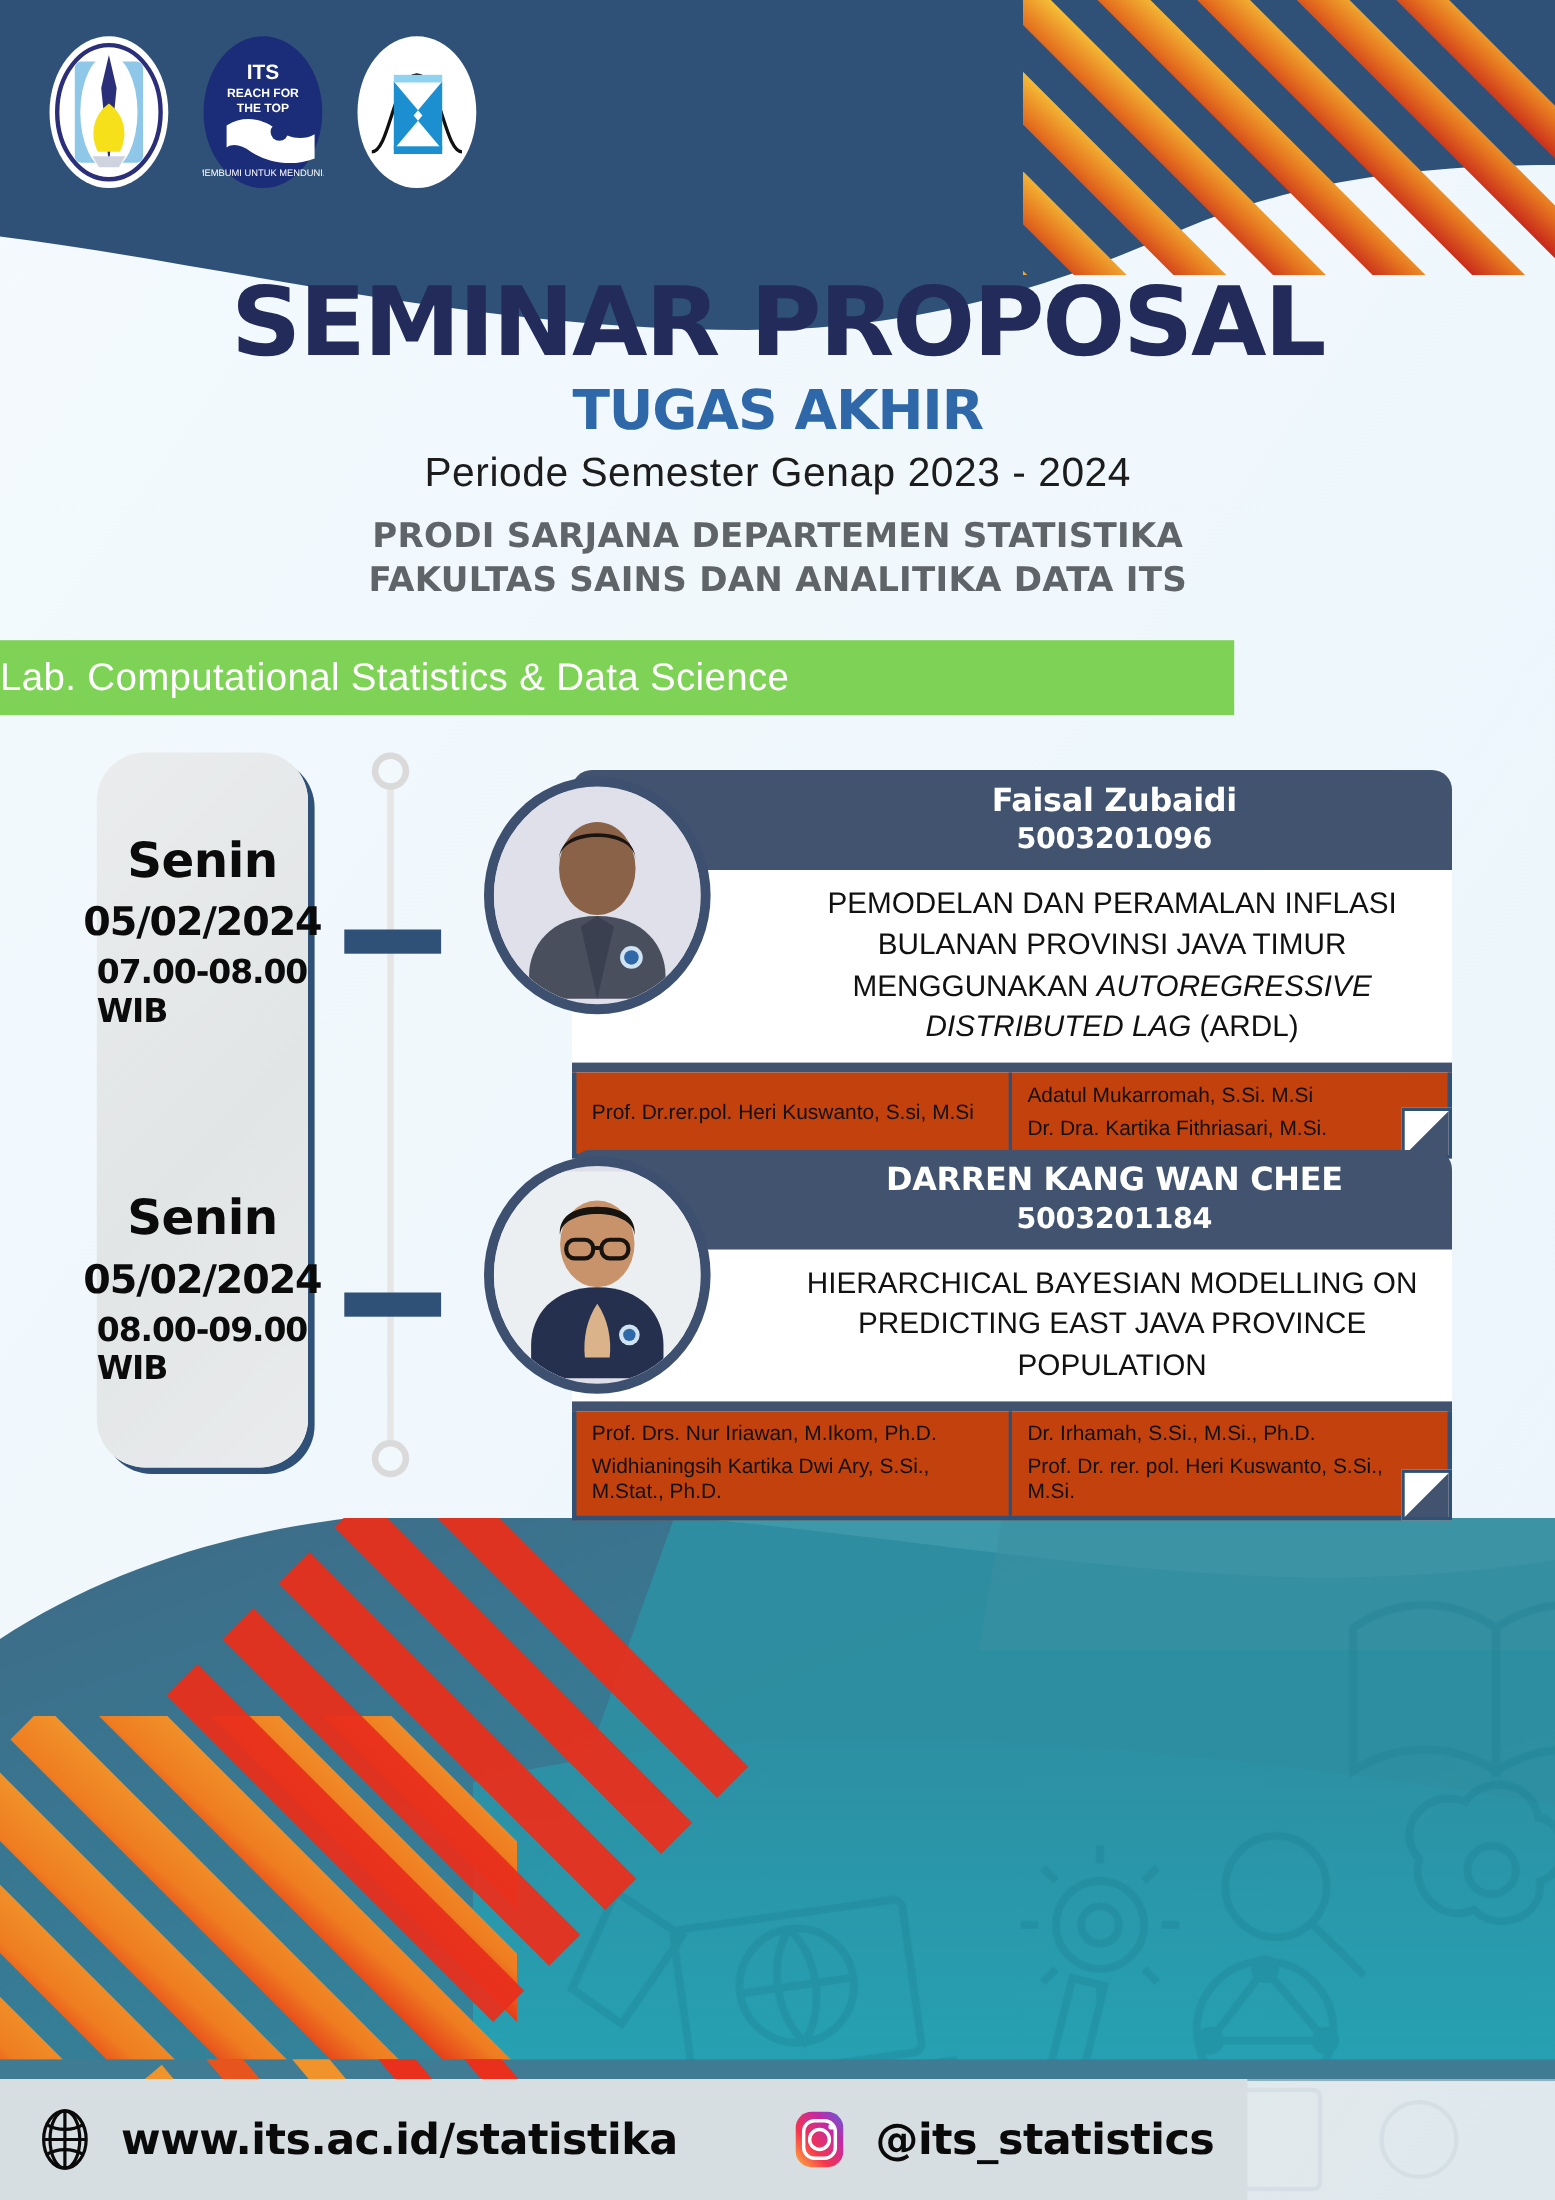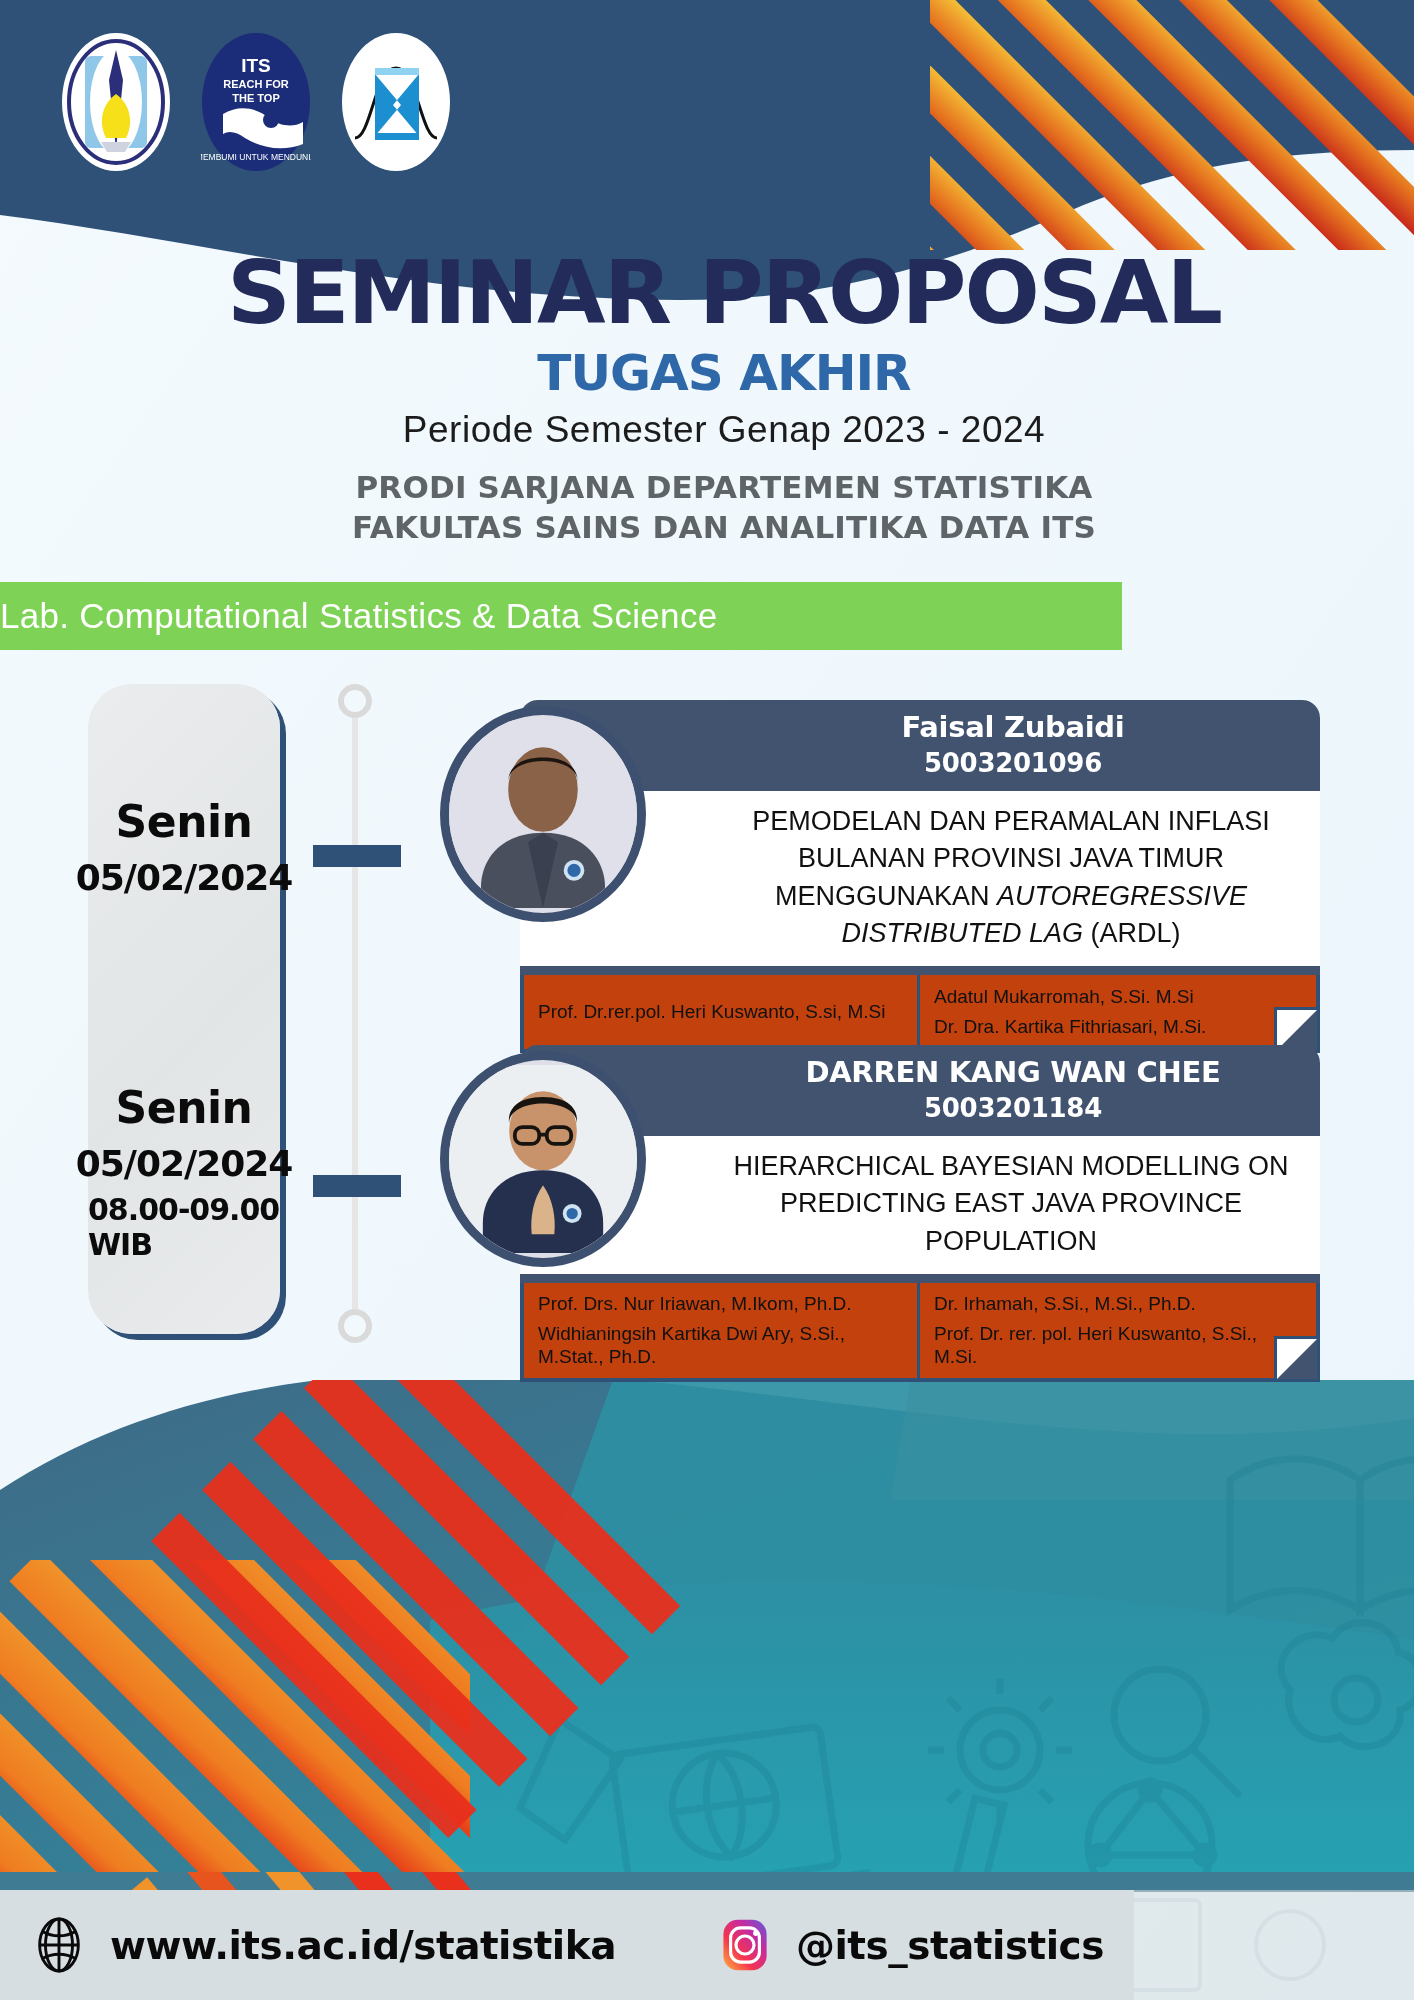--- a/index.html
+++ b/index.html
@@ -9,21 +9,21 @@
     background:#f2f9fd;
     position:relative;
     overflow:hidden;
   }
   .poster { position:absolute; inset:0; width:1414px; height:2000px; overflow:hidden; }
 
   
   .bg-svg { position:absolute; inset:0; width:1414px; height:2000px; }
 
   
-  .header-zone { position:absolute; left:17px; top:0; width:1308px; height:620px; }
+  .header-zone { position:absolute; left:0; top:0; width:1308px; height:620px; }
   .logos { position:absolute; left:40px; top:28px; display:flex; gap:22px; align-items:center; z-index:6; }
   .logo { width:118px; height:148px; border-radius:50%; display:flex; align-items:center; justify-content:center; }
   .logo svg { display:block; }
 
   .title-block { position:absolute; left:0; top:250px; width:1414px; text-align:center; z-index:6; }
   .t-main {
     font-family:"DejaVu Sans", sans-serif;
     font-weight:bold;
     font-size:87px;
     letter-spacing:-2px;
@@ -391,20 +391,21 @@
   <div class="tl-line"></div>
   <div class="tl-dot top"></div>
   <div class="tl-dot bottom"></div>
   <div class="tl-bar one"></div>
   <div class="tl-bar two"></div>
 
   <div class="day-panel">
     <div class="day-slot">
       <div class="d-day">Senin</div>
       <div class="d-date">05/02/2024</div>
+      <div class="d-time">07.00-08.00 WIB</div>
     </div>
     <div class="day-slot">
       <div class="d-day">Senin</div>
       <div class="d-date">05/02/2024</div>
       <div class="d-time">08.00-09.00 WIB</div>
     </div>
   </div>
 
   <div class="entry entry-1">
     <div class="avatar">

